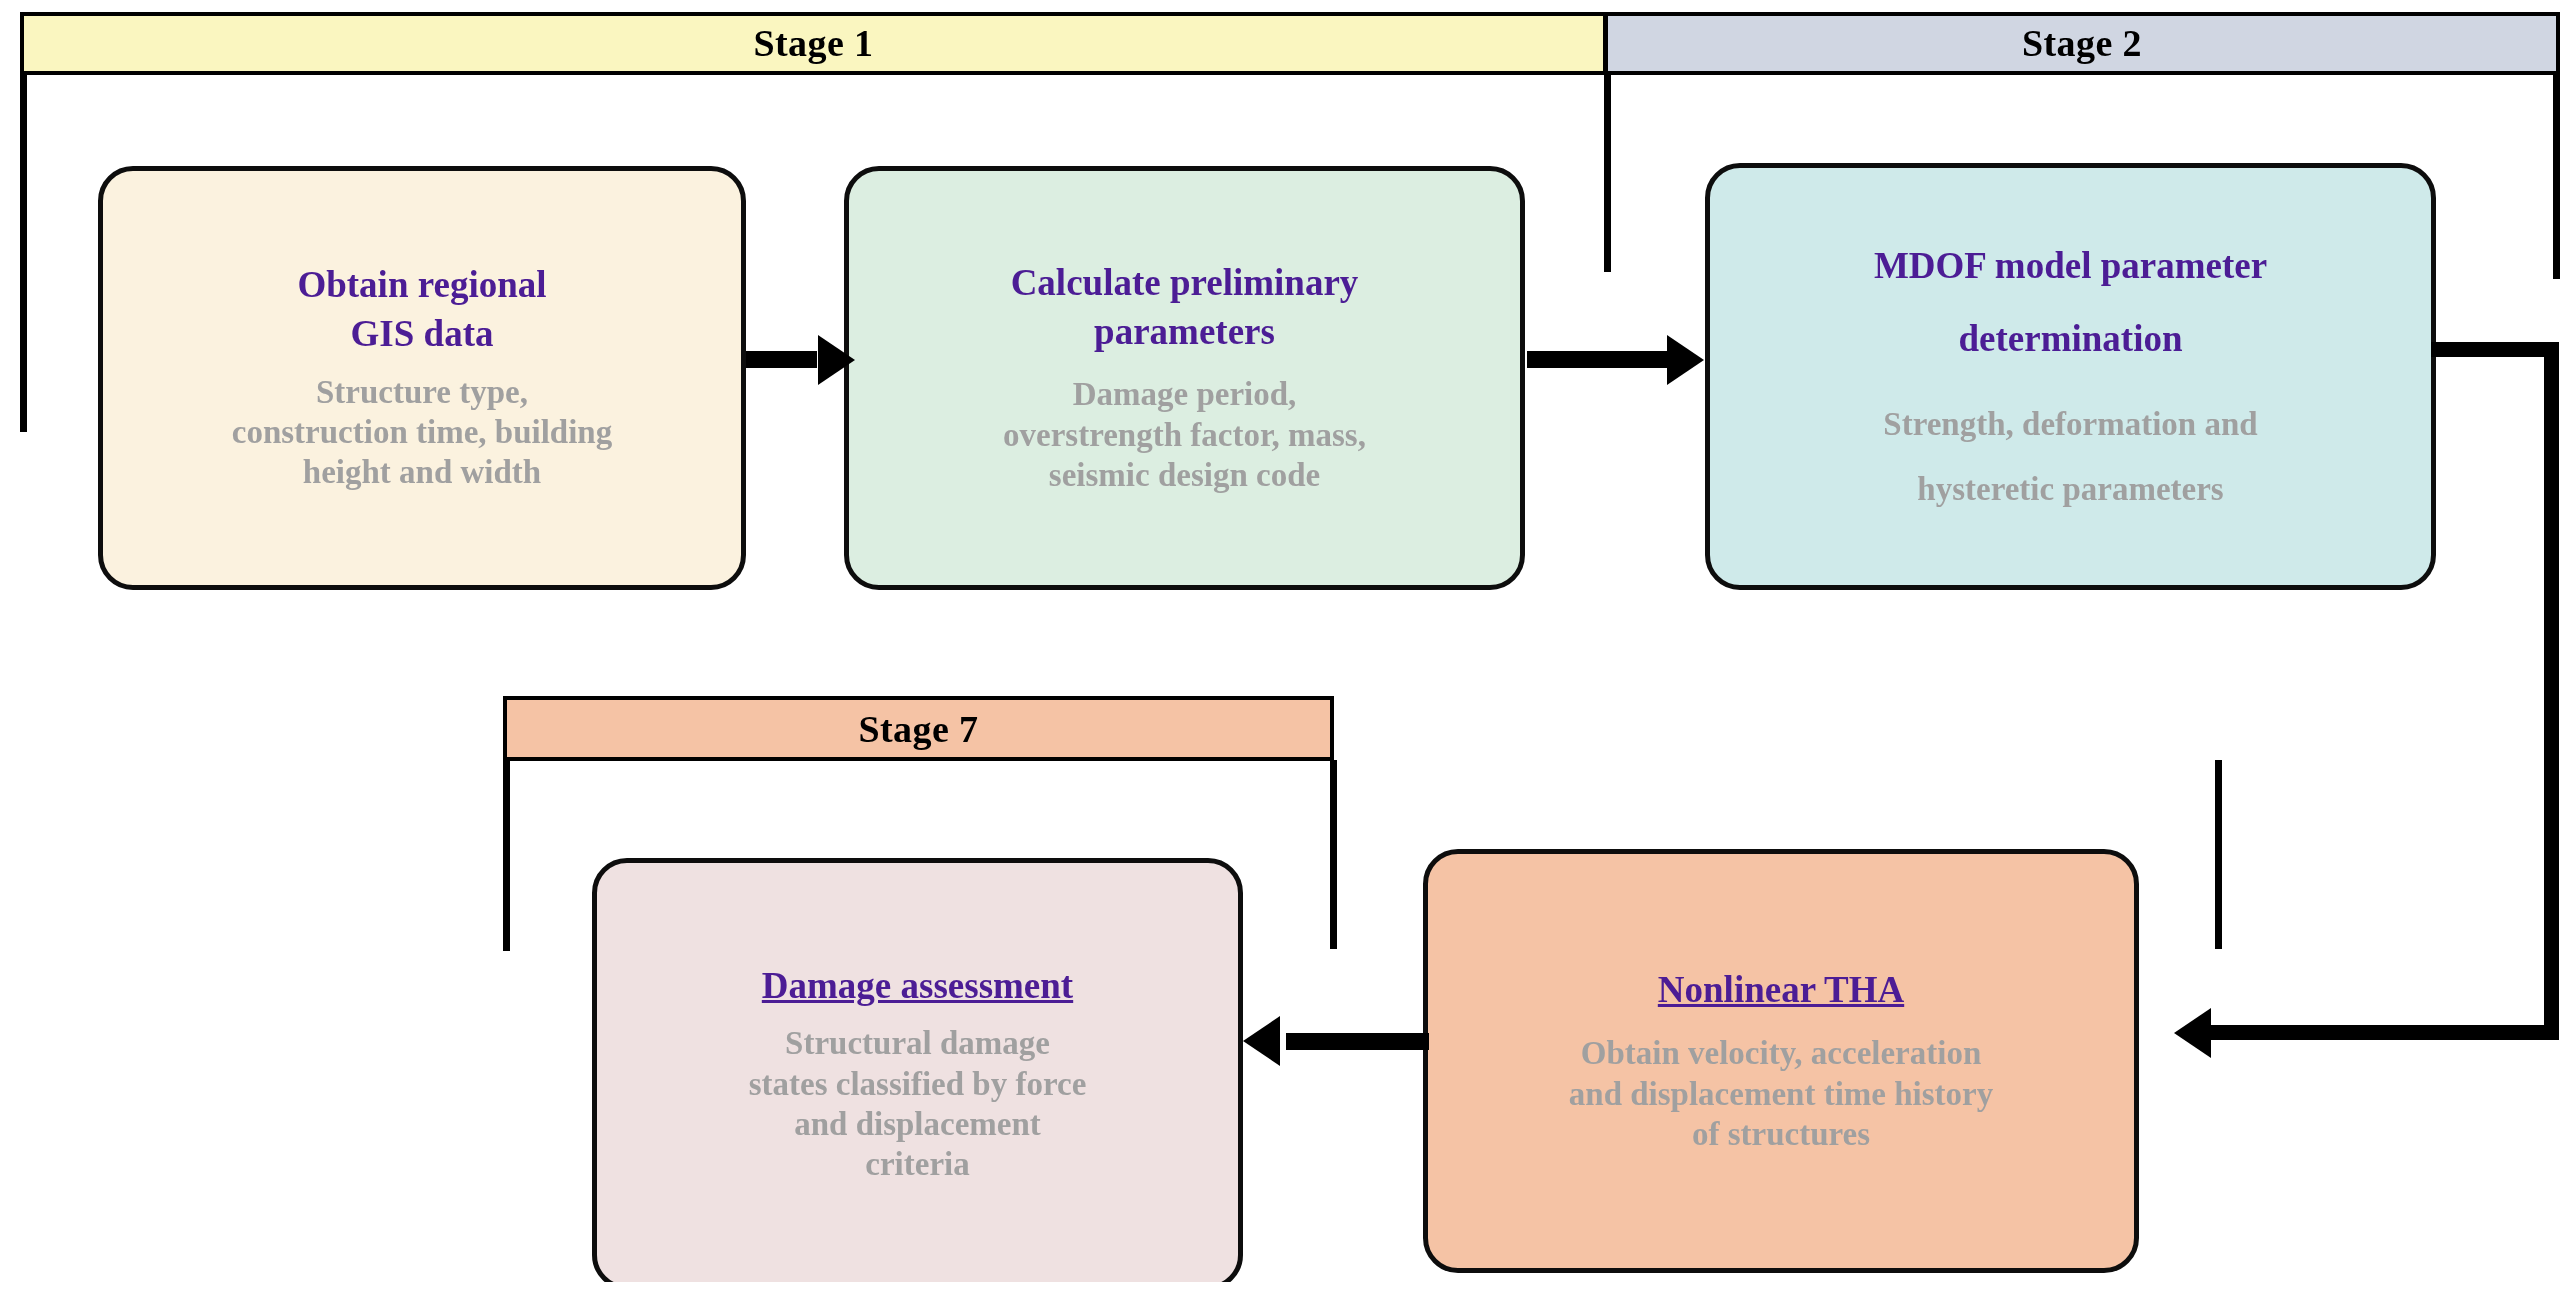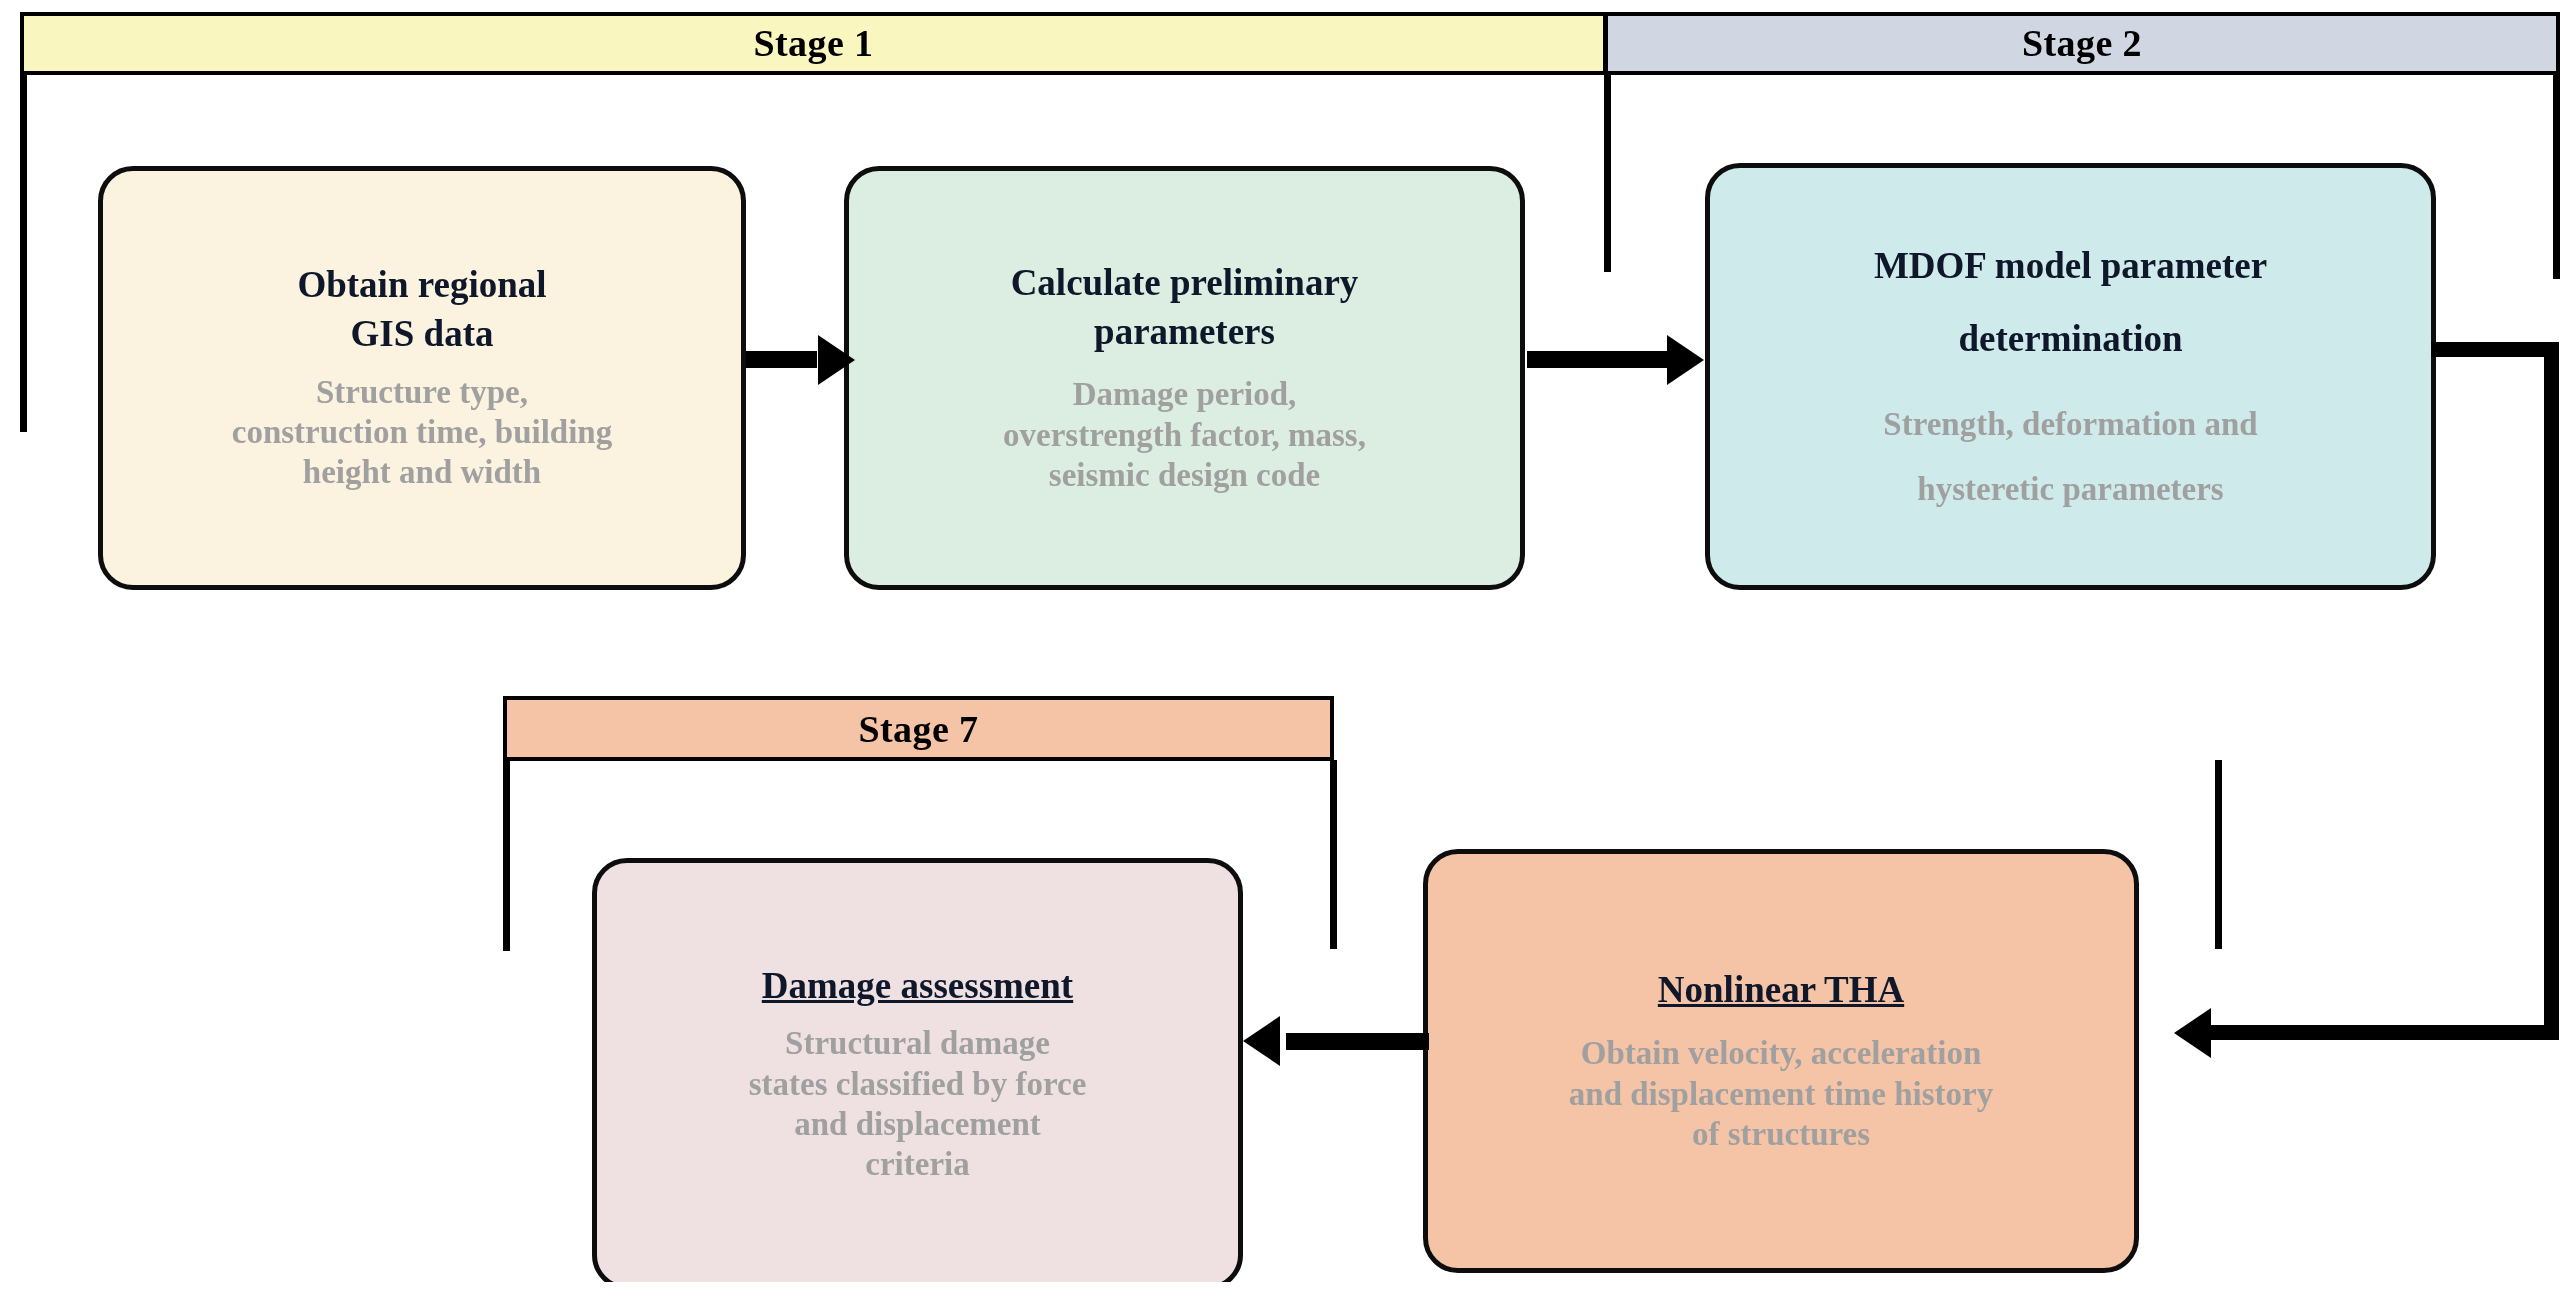--- a/index.html
+++ b/index.html
@@ -41,21 +41,21 @@
     display: flex;
     flex-direction: column;
     align-items: center;
     justify-content: center;
     text-align: center;
     padding: 11.6px 18.3px;
   }
   .proc-title {
     font-size: 37px;
     font-weight: bold;
-    color: #0f172a;
+    color: #4c1d95;
     line-height: 1.18;
     margin: 0 0 5px 0;
   }
   .proc-sub {
     font-size: 33px;
     font-weight: bold;
     color: #a0a0a0;
     line-height: 1.22;
     margin: 0;
   }

